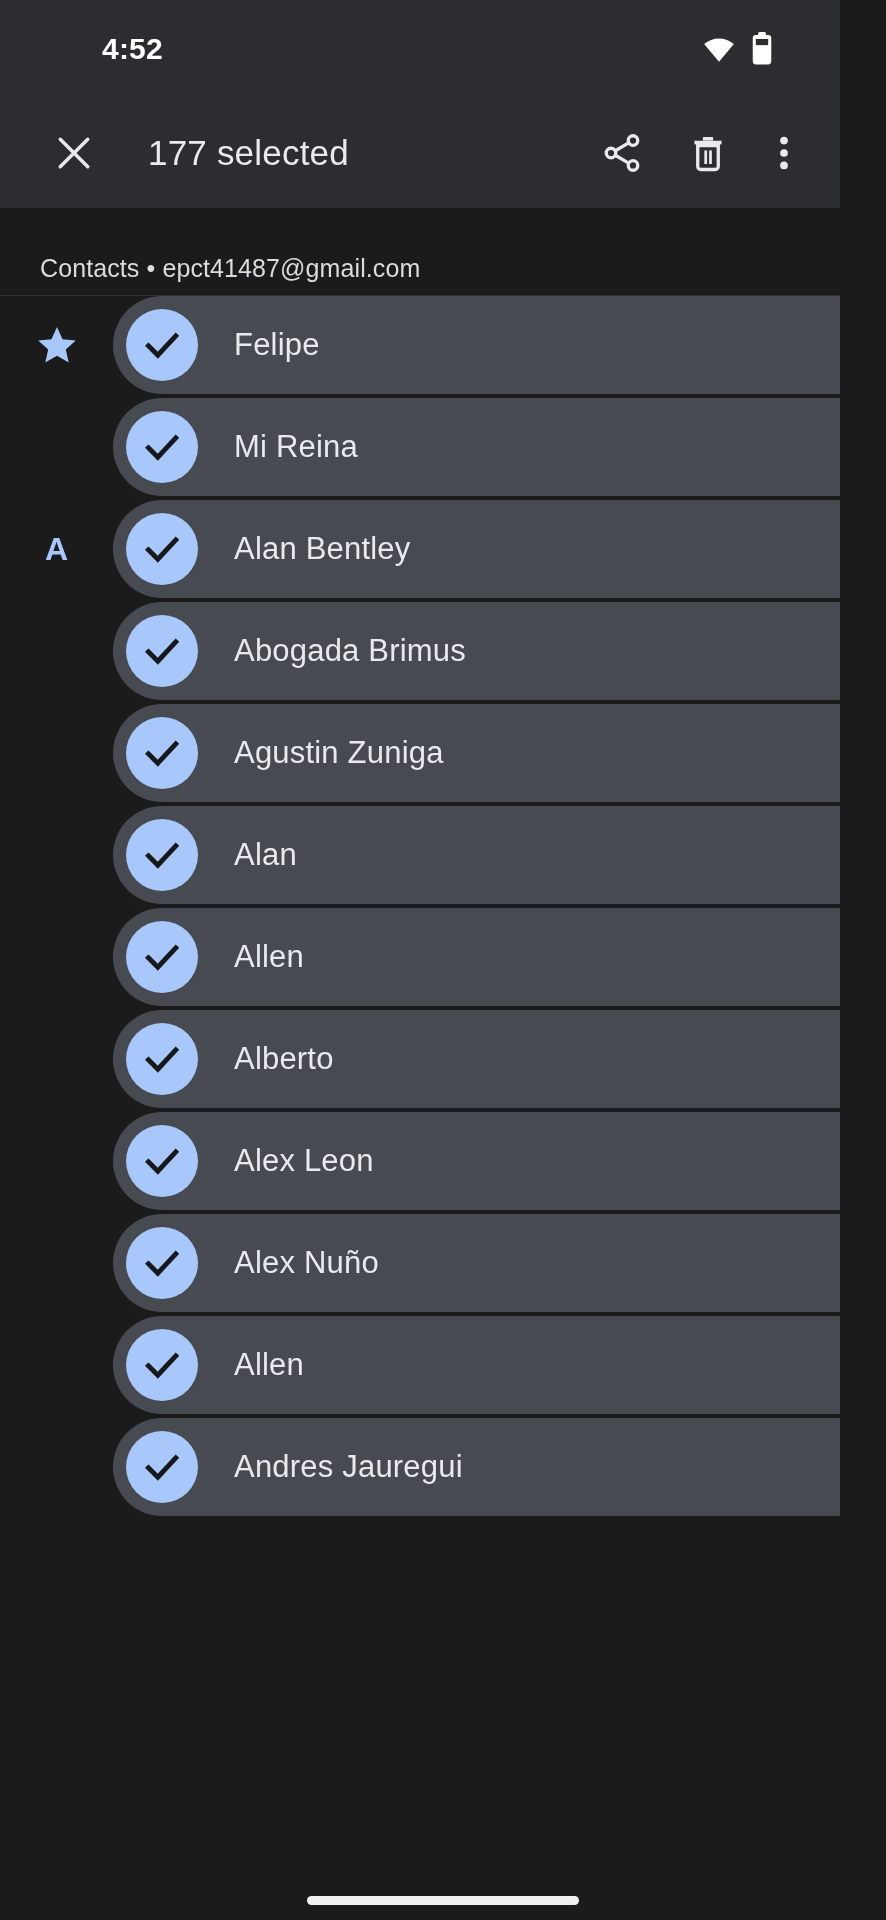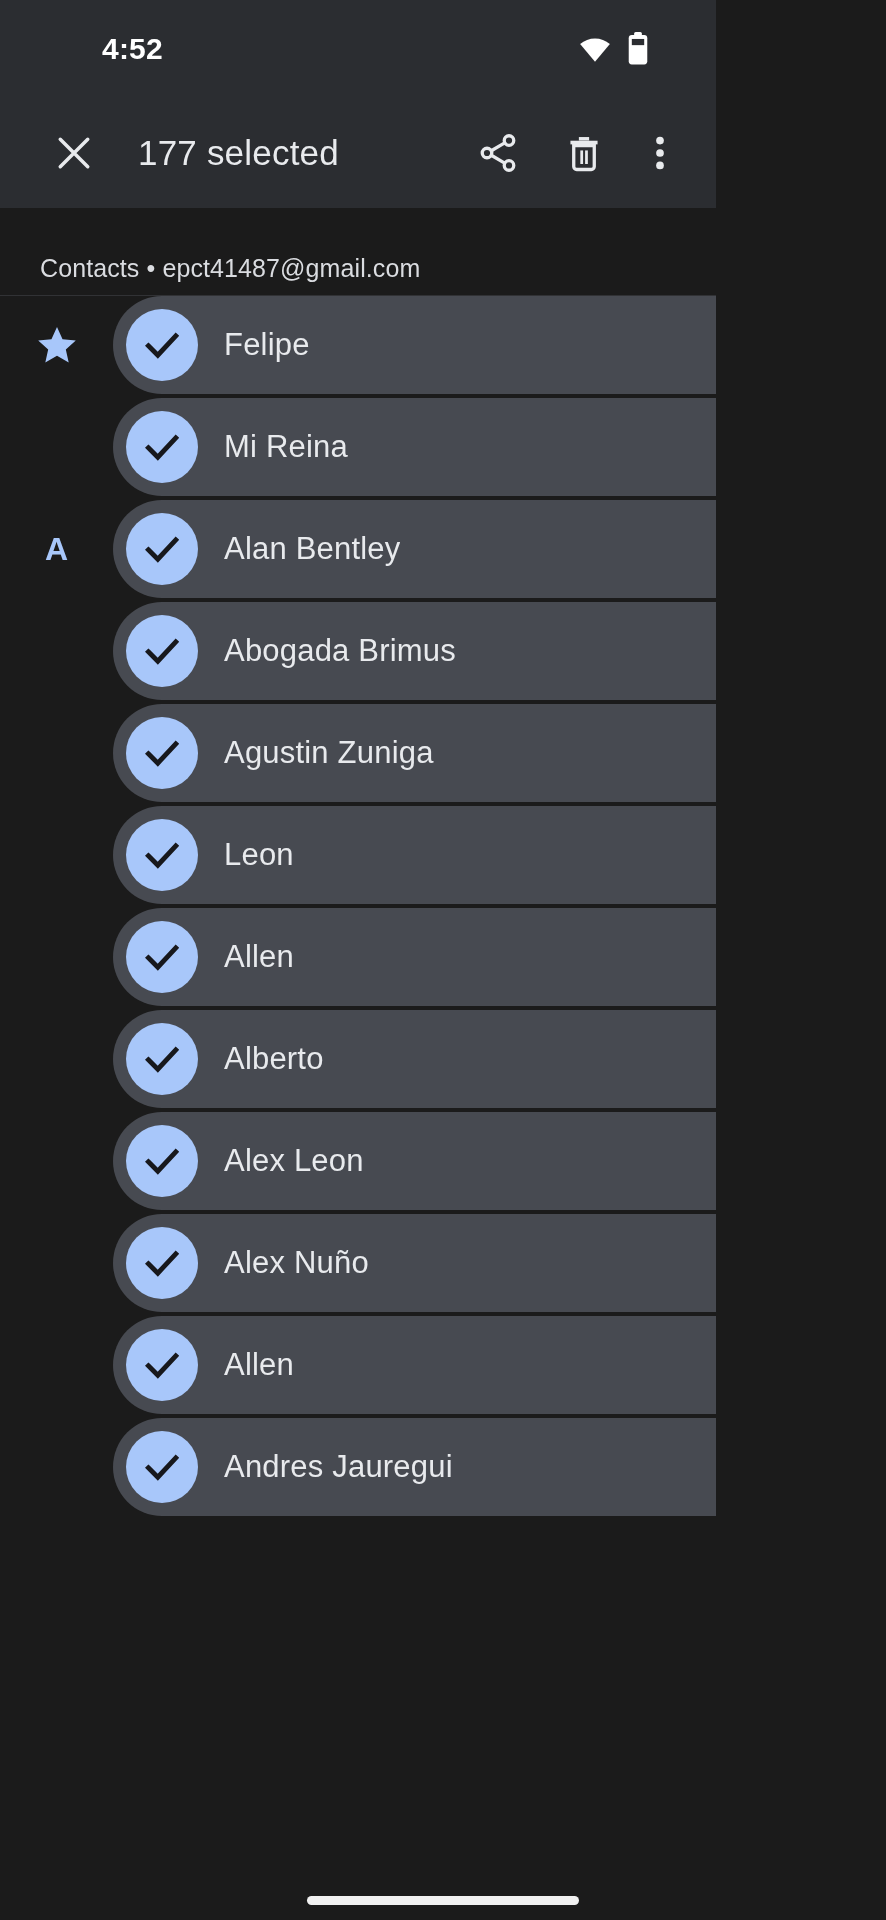--- a/index.html
+++ b/index.html
@@ -4,21 +4,21 @@
 <style>
   * { margin:0; padding:0; box-sizing:border-box; }
   html, body {
     width:886px; height:1920px;
     background:#1b1b1b;
     font-family:"Liberation Sans","DejaVu Sans",sans-serif;
     overflow:hidden;
   }
   #screen {
     position:relative;
-    width:716px; height:1920px;
+    width:840px; height:1920px;
     background:#eab308;
   }
 
   
   .statusbar {
     height:98px;
     background:#2b2d31;
     display:flex;
     align-items:center;
     justify-content:space-between;
@@ -50,21 +50,21 @@
   .close-btn {
     width:64px; height:64px;
     display:flex; align-items:center; justify-content:center;
     flex:0 0 auto;
     margin-left:16px;
   }
   .selected-count {
     color:#e8eaed;
     font-size:35px;
     font-weight:400;
-    margin-left:32px;
+    margin-left:42px;
     letter-spacing:0.2px;
     white-space:nowrap;
   }
   .actionbar-spacer { flex:1 1 auto; }
   .abar-icon {
     width:72px; height:72px;
     display:flex; align-items:center; justify-content:center;
     flex:0 0 auto;
   }
   .abar-icon.share { margin-right:14px; }
@@ -128,21 +128,21 @@
     width:72px; height:72px;
     margin-left:13px;
     border-radius:50%;
     background:#a8c7fa;
     display:flex;
     align-items:center;
     justify-content:center;
     flex:0 0 auto;
   }
   .contact-name {
-    margin-left:26px;
+    margin-left:36px;
     color:#e8eaed;
     font-size:31px;
     letter-spacing:0.2px;
     white-space:nowrap;
     overflow:hidden;
   }
 
   
   .home-indicator-zone {
     position:absolute;
@@ -306,21 +306,21 @@
       </div>
       <div class="row">
         <div class="row-pill">
           <div class="avatar">
             <span>
               <svg width="48" height="48" viewBox="0 0 24 24">
                 <path d="M5.2 12.4 L9.9 17.1 L18.9 7.4" fill="none" stroke="#17181c" stroke-width="2.4" stroke-linecap="square" stroke-linejoin="miter"></path>
               </svg>
             </span>
           </div>
-          <div class="contact-name">Leon</div>
+          <div class="contact-name">Alan</div>
         </div>
       </div>
       <div class="row">
         <div class="row-pill">
           <div class="avatar">
             <span>
               <svg width="48" height="48" viewBox="0 0 24 24">
                 <path d="M5.2 12.4 L9.9 17.1 L18.9 7.4" fill="none" stroke="#17181c" stroke-width="2.4" stroke-linecap="square" stroke-linejoin="miter"></path>
               </svg>
             </span>

